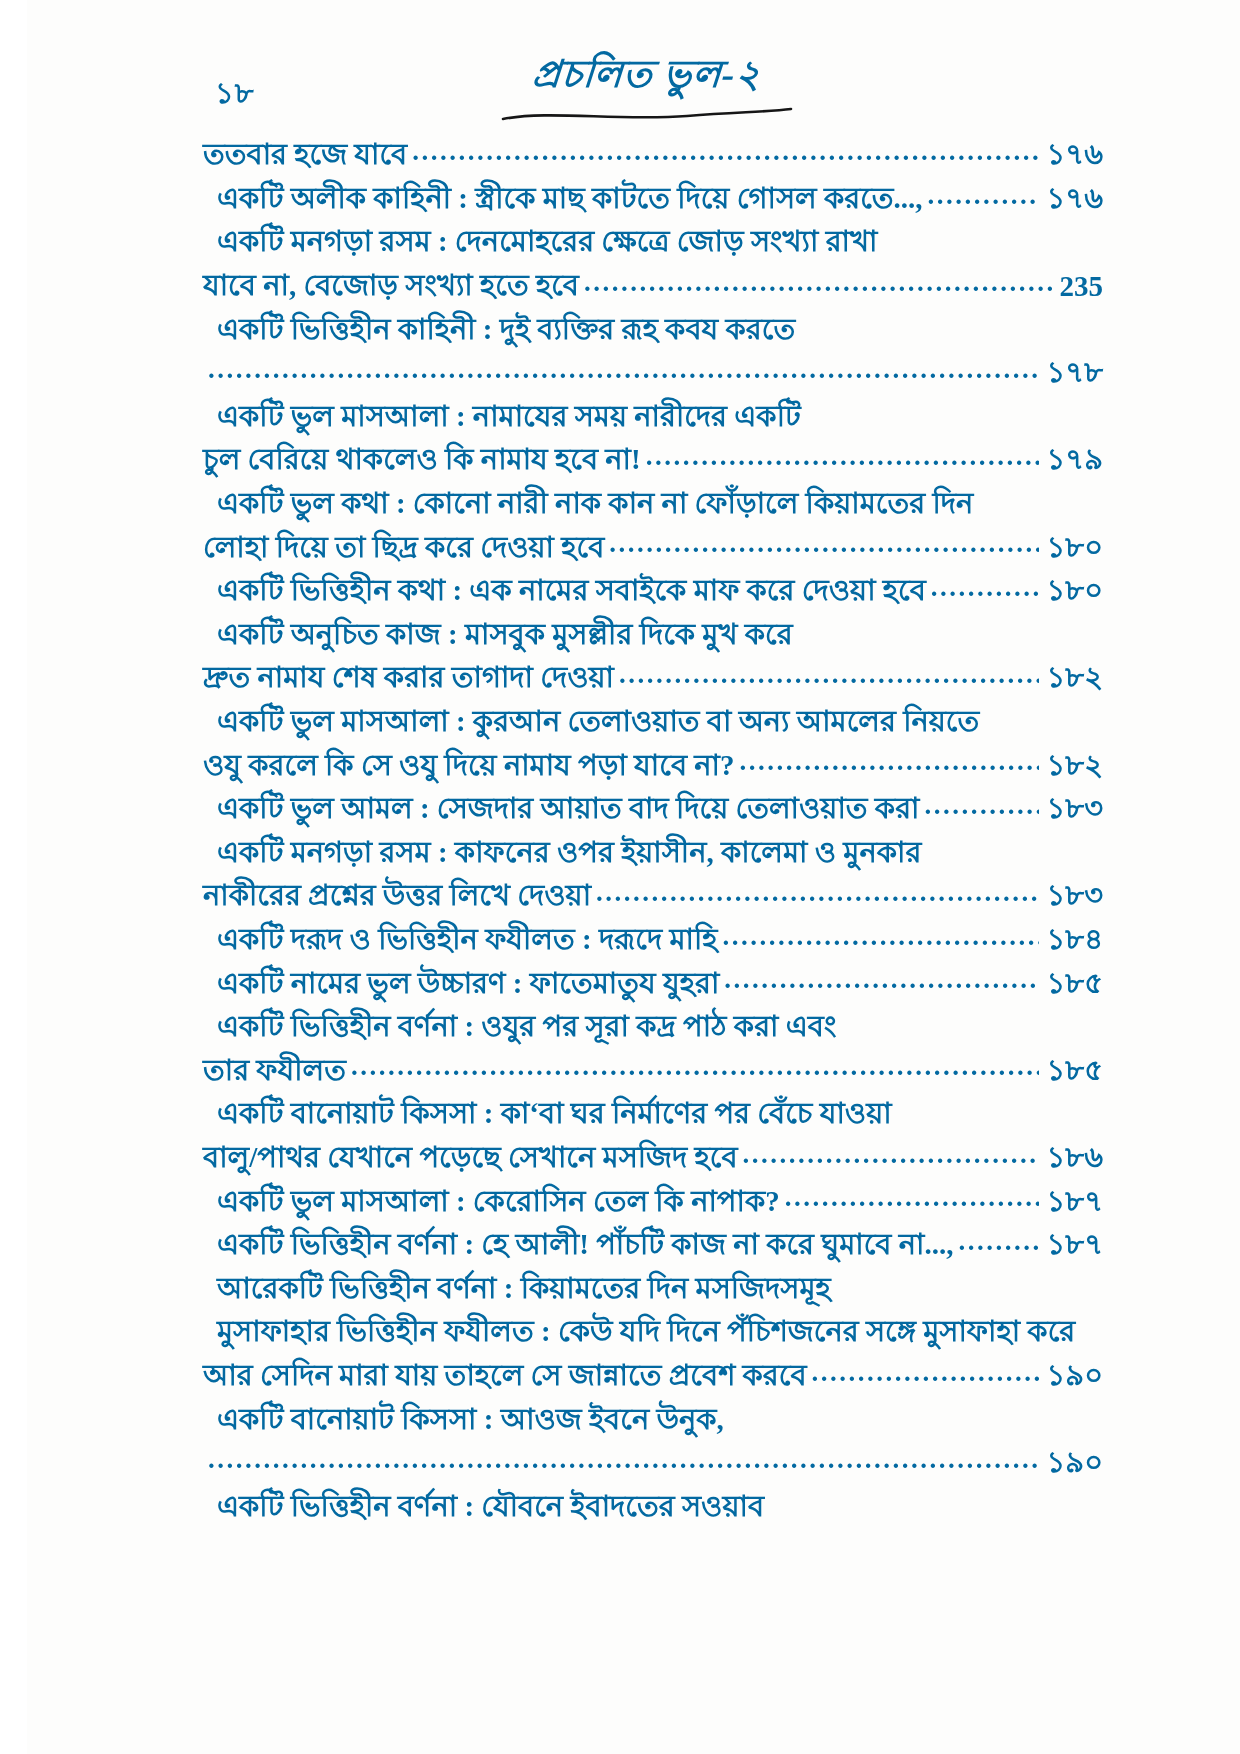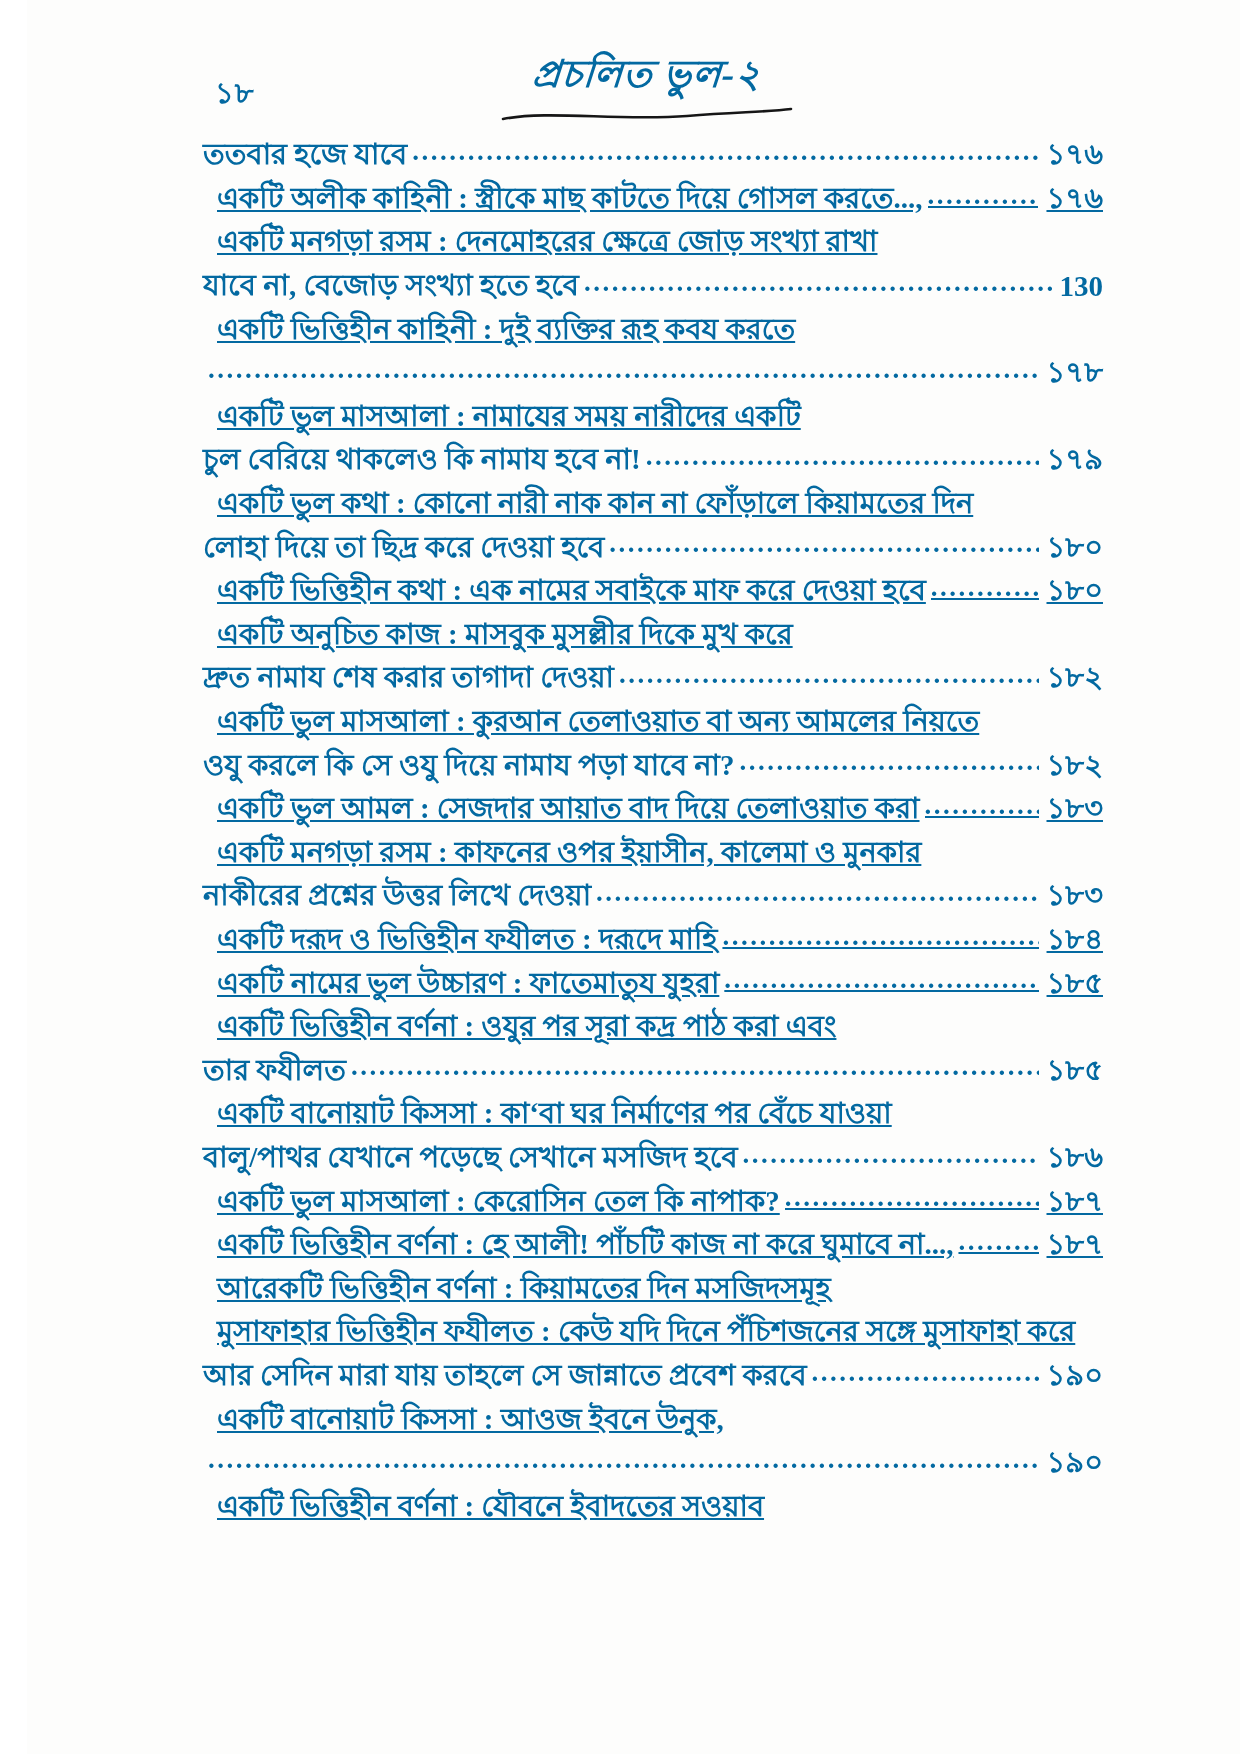--- a/index.html
+++ b/index.html
@@ -53,21 +53,20 @@
   .toc-line {
     display: flex;
     align-items: center;
     height: 43.6px;
     font-size: 29px;
     font-weight: 600;
     white-space: nowrap;
   }
   .toc-line.indent {
     padding-left: 14px;
-    text-decoration: underline;
   }
   .toc-text {
     white-space: nowrap;
     flex: 0 0 auto;
   }
   .leader {
     flex: 1 1 auto;
     min-width: 0;
     overflow: hidden;
     white-space: nowrap;
@@ -110,21 +109,21 @@
         <span class="toc-text">একটি অলীক কাহিনী : স্ত্রীকে মাছ কাটতে দিয়ে গোসল করতে...,</span>
         <span class="leader"></span>
         <span class="toc-page">১৭৬</span>
       </div>
       <div class="toc-line indent">
         <span class="toc-text">একটি মনগড়া রসম : দেনমোহরের ক্ষেত্রে জোড় সংখ্যা রাখা</span>
       </div>
       <div class="toc-line">
         <span class="toc-text">যাবে না, বেজোড় সংখ্যা হতে হবে</span>
         <span class="leader"></span>
-        <span class="toc-page">130</span>
+        <span class="toc-page">235</span>
       </div>
       <div class="toc-line indent">
         <span class="toc-text">একটি ভিত্তিহীন কাহিনী : দুই ব্যক্তির রূহ কবয করতে</span>
       </div>
       <div class="toc-line">
         <span class="leader"></span>
         <span class="toc-page">১৭৮</span>
       </div>
       <div class="toc-line indent">
         <span class="toc-text">একটি ভুল মাসআলা : নামাযের সময় নারীদের একটি</span>

